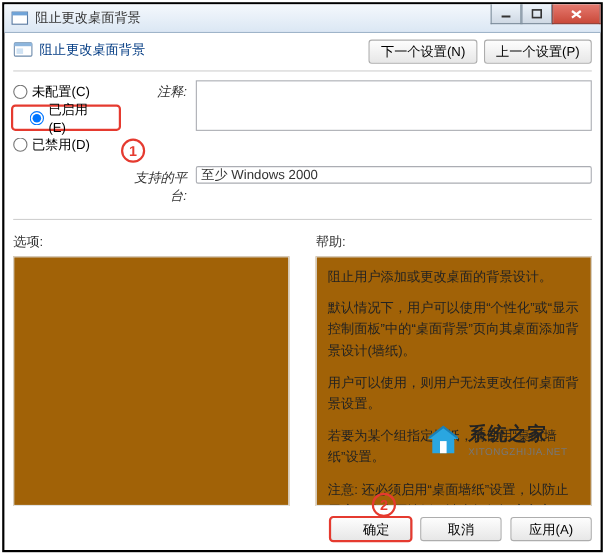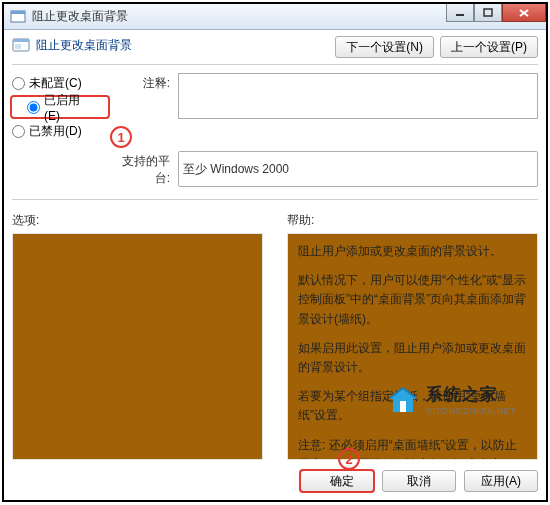--- a/index.html
+++ b/index.html
@@ -24,23 +24,23 @@
   .hdr-btns { display:flex; gap:6px; }
   .btn { height:22px; padding:0 10px; background:linear-gradient(#fdfdfd,#e7e7e7); border:1px solid #adadad; border-radius:3px; display:inline-flex; align-items:center; justify-content:center; cursor:default; }
 
   .rule { border:none; border-top:1px solid #d0d0d0; margin:6px 0 8px 0; }
 
   .row { display:flex; align-items:flex-start; margin-bottom:6px; }
   .left-col { width:96px; flex:0 0 96px; }
   .radio-item { display:flex; align-items:center; gap:4px; height:20px; margin-bottom:4px; }
   .radio-item input { margin:0; }
 
-  .label-cell { width:70px; text-align:right; padding-right:8px; padding-top:2px; color:#333; }
+  .label-cell { width:70px; text-align:right; padding-right:8px; padding-top:2px; color:#333;font-style:italic; }
   .textarea { flex:1; height:46px; border:1px solid #abadb3; background:#fff; resize:none; padding:2px; }
-  .platform-box { flex:1; height:36px; border:1px solid #abadb3; border-radius:2px; background:#fff; padding:2px 4px; display:flex; align-items:center; color:#333; }
+  .platform-box { flex:1; height:16px; border:1px solid #abadb3; border-radius:2px; background:#fff; padding:2px 4px; display:flex; align-items:center; color:#333; }
 
   .lower { display:flex; gap:24px; flex:1; margin-top:4px; min-height:0;justify-content:center; }
   .pane { flex:1; display:flex; flex-direction:column; min-height:0; }
   .pane-label { margin-bottom:4px; color:#333; }
   .pane-box { flex:1; border:1px solid #e2e3e3; background:#a16207; overflow:hidden; }
 
   .help-text { padding:8px 10px; line-height:1.6; color:#222; }
   .help-text p { margin-bottom:10px; }
 
   .footer { display:flex; justify-content:flex-end; gap:8px; padding-top:10px; position:relative; }
@@ -149,21 +149,21 @@
       <div class="pane">
         <div class="pane-label">选项:</div>
         <div class="pane-box"></div>
       </div>
       <div class="pane">
         <div class="pane-label">帮助:</div>
         <div class="pane-box">
           <div class="help-text">
             <p>阻止用户添加或更改桌面的背景设计。</p>
             <p>默认情况下，用户可以使用“个性化”或“显示控制面板”中的“桌面背景”页向其桌面添加背景设计(墙纸)。</p>
-            <p>如果启用此设置，阻止用户添加或更改桌面的背景设计。</p>
+            <p>用户可以使用，则用户无法更改任何桌面背景设置。</p>
             <p>若要为某个组指定墙纸，请使用“桌面墙纸”设置。</p>
             <p>注意: 还必须启用“桌面墙纸”设置，以防止用户更改桌面墙纸。请参阅知识库文章 Q327998 以了解详细信息。</p>
 
           </div>
         </div>
       </div>
     </div>
 
     <div class="footer">
       <div class="btn hi-red">确定</div>

